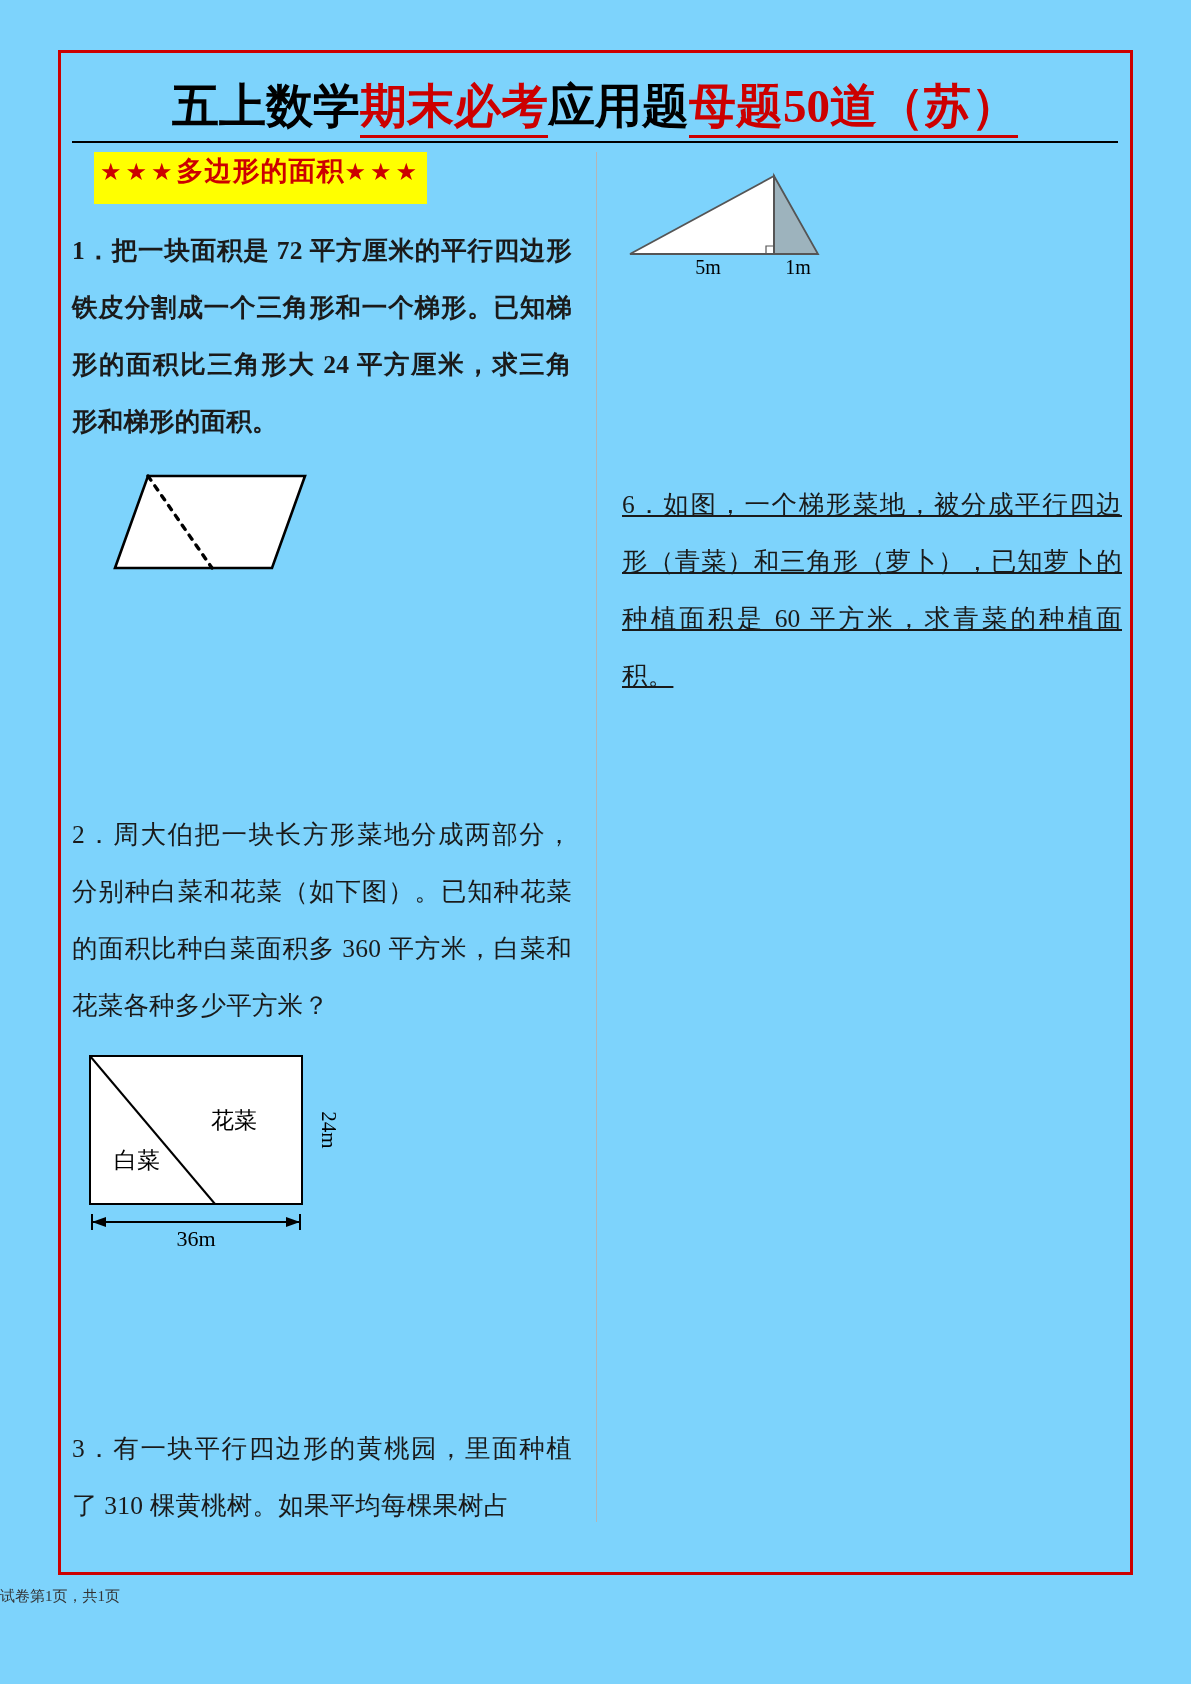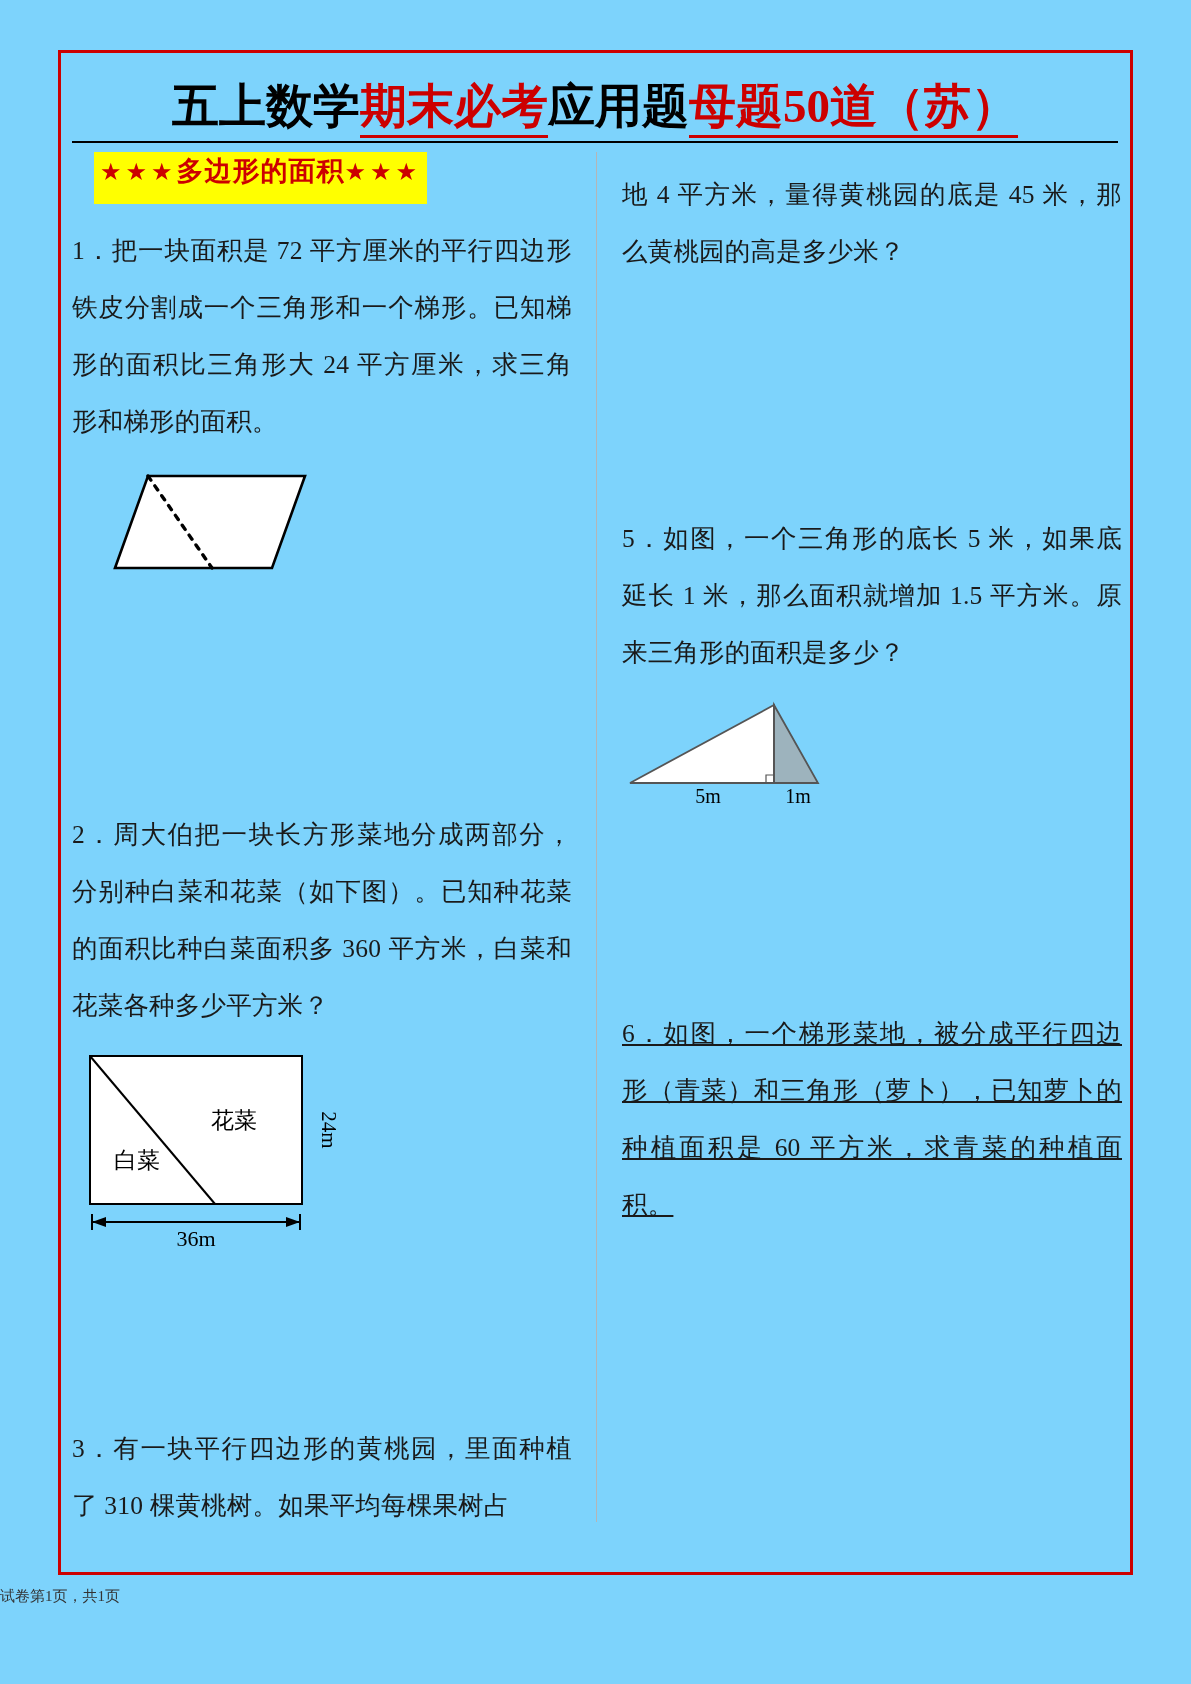--- a/index.html
+++ b/index.html
@@ -134,21 +134,21 @@
   <div class="title-rule"></div>
 
   <div class="col-divider"></div>
 
   <div class="col col-left">
 
     <div class="section-header">
       <span class="star">★★★</span><span>多边形的面积</span><span class="star">★★★</span>
     </div>
 
-    <div class="q" style="margin-top:18px;">1．把一块面积是 72 平方厘米的平行四边形铁皮分割成一个三角形和一个梯形。已知梯形的面积比三角形大 24 平方厘米，求三角形和梯形的面积。</div>
+    <div class="q" style="margin-top:18px;font-weight:bold;">1．把一块面积是 72 平方厘米的平行四边形铁皮分割成一个三角形和一个梯形。已知梯形的面积比三角形大 24 平方厘米，求三角形和梯形的面积。</div>
 
     
     <div class="fig" style="margin-top:18px; margin-left:28px;">
       <svg width="220" height="110" viewBox="0 0 220 110">
         <polygon points="48,8 205,8 172,100 15,100" fill="#ffffff" stroke="#000000" stroke-width="2.6"></polygon>
         <line x1="48" y1="8" x2="112" y2="100" stroke="#000000" stroke-width="3.4" stroke-dasharray="5,7" stroke-linecap="round"></line>
       </svg>
     </div>
 
     <div class="q" style="margin-top:228px;">2．周大伯把一块长方形菜地分成两部分，分别种白菜和花菜（如下图）。已知种花菜的面积比种白菜面积多 360 平方米，白菜和花菜各种多少平方米？</div>
@@ -174,24 +174,22 @@
         <text x="114" y="196" font-family="Liberation Serif, DejaVu Serif, serif" font-size="22" fill="#000000" text-anchor="middle">36m</text>
       </svg>
     </div>
 
     <div class="q" style="margin-top:170px;">3．有一块平行四边形的黄桃园，里面种植了 310 棵黄桃树。如果平均每棵果树占</div>
 
   </div>
 
   <div class="col col-right">
 
-    <div class="q" style="margin-top:14px;">地 4 平方米，量得黄桃园的底是 45 米，那么黄桃园的高是多少米？</div>
-
-
-    <div class="q" style="margin-top:230px;">5．如图，一个三角形的底长 5 米，如果底延长 1 米，那么面积就增加 1.5 平方米。原来三角形的面积是多少？</div>
+
+
 
     <div class="fig" style="margin-top:14px; margin-left:0px;">
       <svg width="260" height="110" viewBox="0 0 260 110">
 
         <polygon points="8,88 152,10 152,88" fill="#ffffff" stroke="#555555" stroke-width="1.8"></polygon>
 
         <polygon points="152,10 196,88 152,88" fill="#a8a8a8" fill-opacity="0.75" stroke="#555555" stroke-width="1.8"></polygon>
 
         <line x1="8" y1="88" x2="196" y2="88" stroke="#555555" stroke-width="1.8"></line>
 

